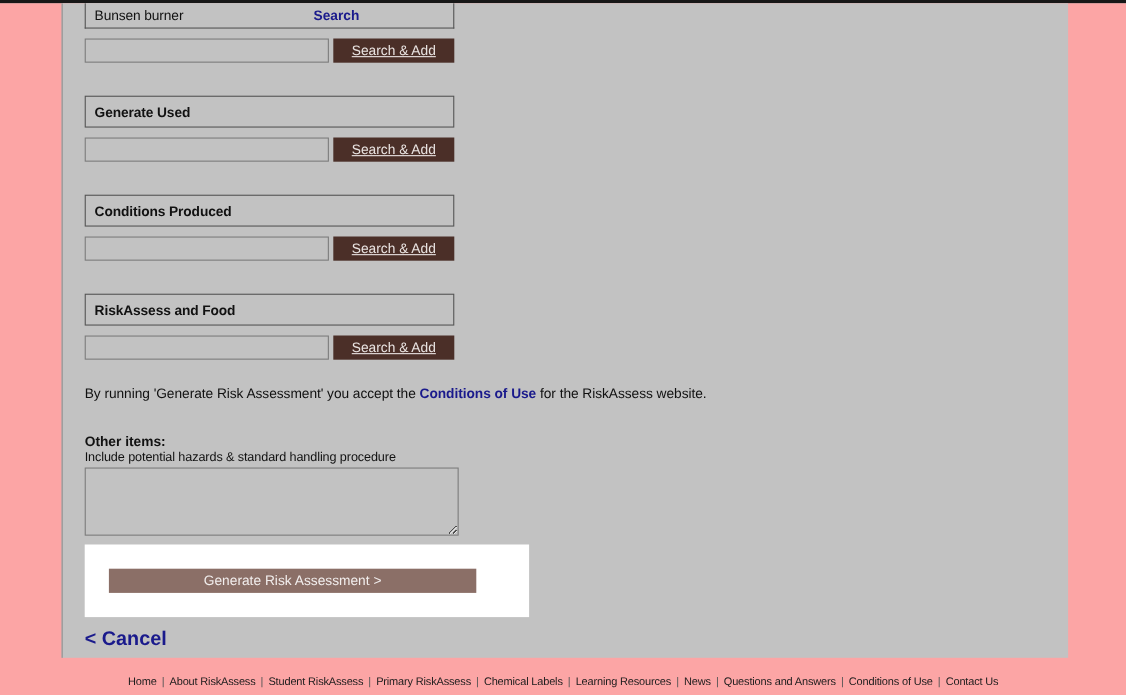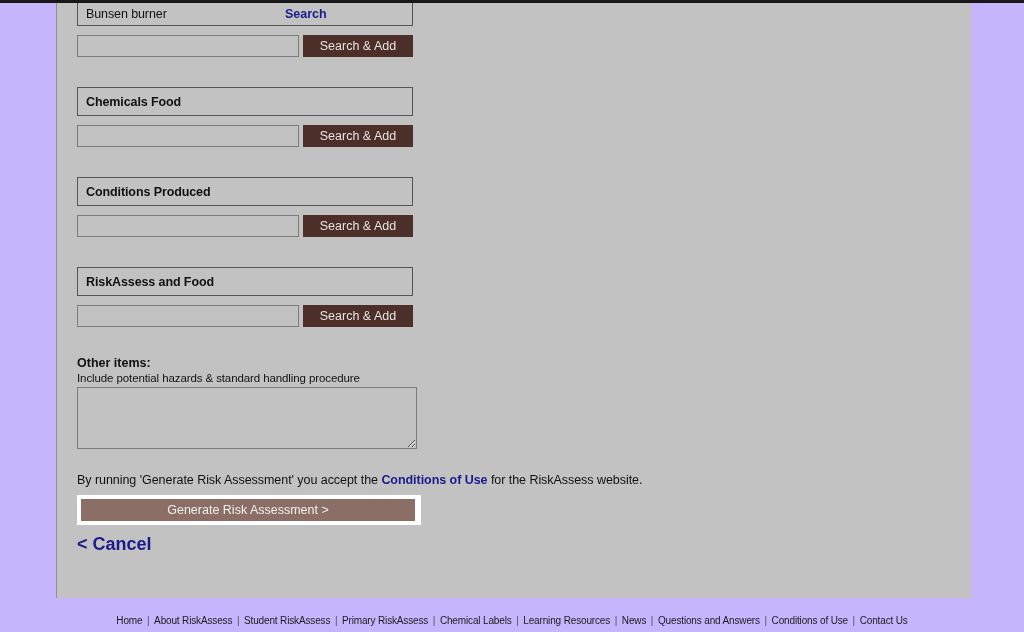--- a/index.html
+++ b/index.html
@@ -21,21 +21,21 @@
     width: 1024px;
     height: 3px;
     background: #171717;
   }
   #outer-page {
     position: absolute;
     top: 3px;
     left: 0;
     width: 1024px;
     height: 629px;
-    background: #c4b5fd;
+    background: #fca5a5;
   }
   
   #content-column {
     position: absolute;
     top: 0;
     left: 56px;
     width: 914px;
     height: 595px;
     background: #c2c2c2;
     border-left: 1px solid #8f8f8f;
@@ -98,20 +98,21 @@
     margin-left: 4px;
     background: #4b2f28;
     color: #e9e3e1;
     border: none;
     font-family: "Liberation Sans", sans-serif;
     font-size: 12.5px;
     cursor: pointer;
     text-align: center;
     line-height: 22px;
     padding: 0;
+    text-decoration: underline;
   }
   
   .section-header {
     box-sizing: border-box;
     width: 336px;
     height: 29px;
     border: 1px solid #555555;
     background: #c2c2c2;
     display: flex;
     align-items: center;
@@ -164,22 +165,22 @@
   #conditions-line .cond-link {
     color: #1a1a8c;
     font-weight: bold;
     text-decoration: none;
     cursor: pointer;
   }
   
   #generate-wrap {
     margin-top: 8px;
     box-sizing: border-box;
-    width: 344px;
-    padding: 4px;
+    width: 404px;
+    padding: 22px;
     background: #ffffff;
   }
   #generate-btn {
     box-sizing: border-box;
     display: block;
     width: 334px;
     height: 22px;
     background: #8b6f67;
     color: #f2eeed;
     border: none;
@@ -238,21 +239,21 @@
         <span class="remove-link">Search</span>
       </div>
 
       <div class="search-row">
         <input class="search-input" type="text" placeholder="" style="">
         <button class="search-btn">Search &amp; Add</button>
       </div>
 
       
       <div class="section-block">
-        <div class="section-header">Chemicals Food</div>
+        <div class="section-header">Generate Used</div>
         <div class="search-row">
           <input class="search-input" type="text" placeholder="" style="">
           <button class="search-btn">Search &amp; Add</button>
         </div>
       </div>
 
       
       <div class="section-block">
         <div class="section-header">Conditions Produced</div>
         <div class="search-row">
@@ -264,32 +265,32 @@
       
       <div class="section-block">
         <div class="section-header">RiskAssess and Food</div>
         <div class="search-row">
           <input class="search-input" type="text" placeholder="" style="">
           <button class="search-btn">Search &amp; Add</button>
         </div>
       </div>
 
       
+      <div id="conditions-line">
+        <span>By running 'Generate Risk Assessment' you accept the </span><span class="cond-link">Conditions of Use</span><span> for the RiskAssess website.</span>
+      </div>
+
+      
       <div id="other-items">
         <div class="other-title">Other items:</div>
         <div class="other-sub">Include potential hazards &amp; standard handling procedure</div>
         <textarea class="other-textarea" placeholder="" style=""></textarea>
       </div>
 
       
-      <div id="conditions-line">
-        <span>By running 'Generate Risk Assessment' you accept the </span><span class="cond-link">Conditions of Use</span><span> for the RiskAssess website.</span>
-      </div>
-
-      
       <div id="generate-wrap">
         <button id="generate-btn">Generate Risk Assessment  &gt;</button>
       </div>
 
       <a id="cancel-link">&lt; Cancel</a>
 
     </div>
 
   </div>
 

